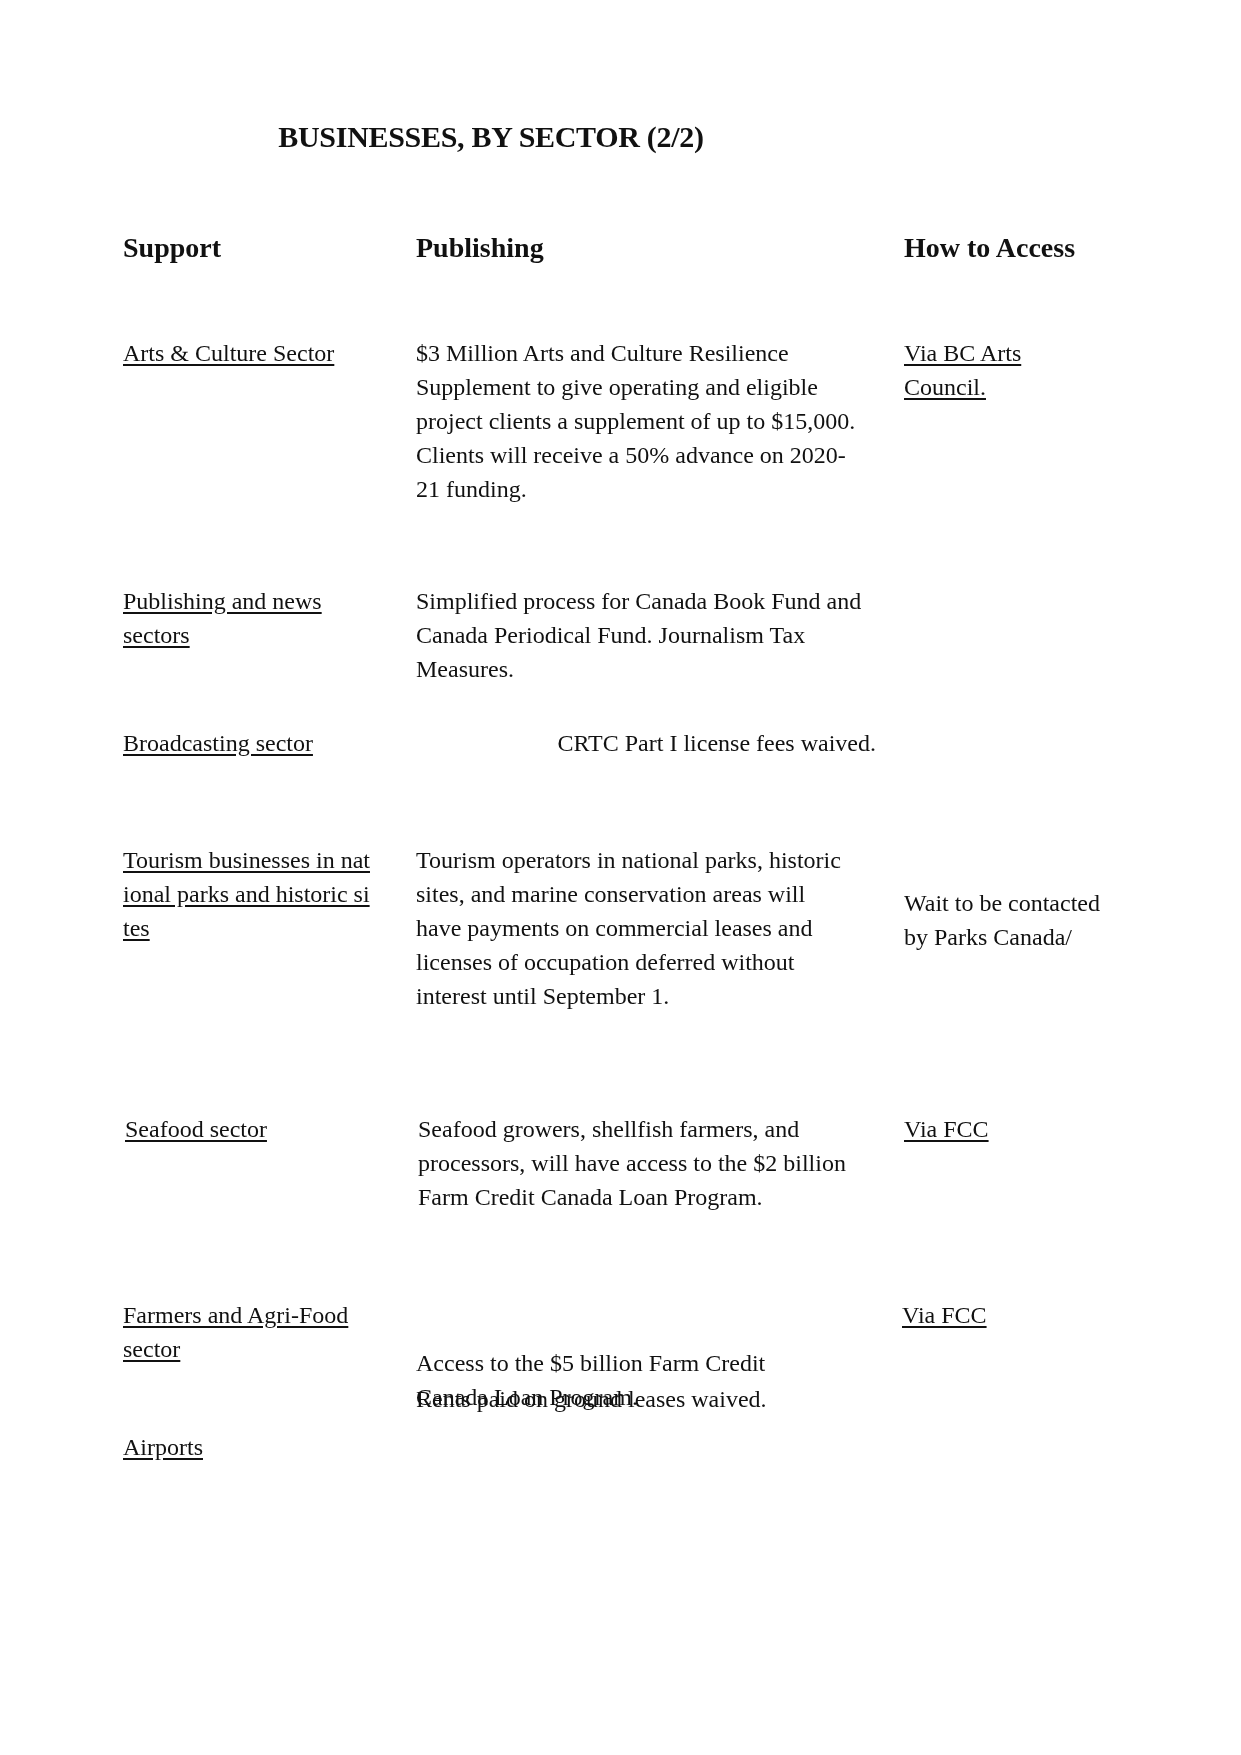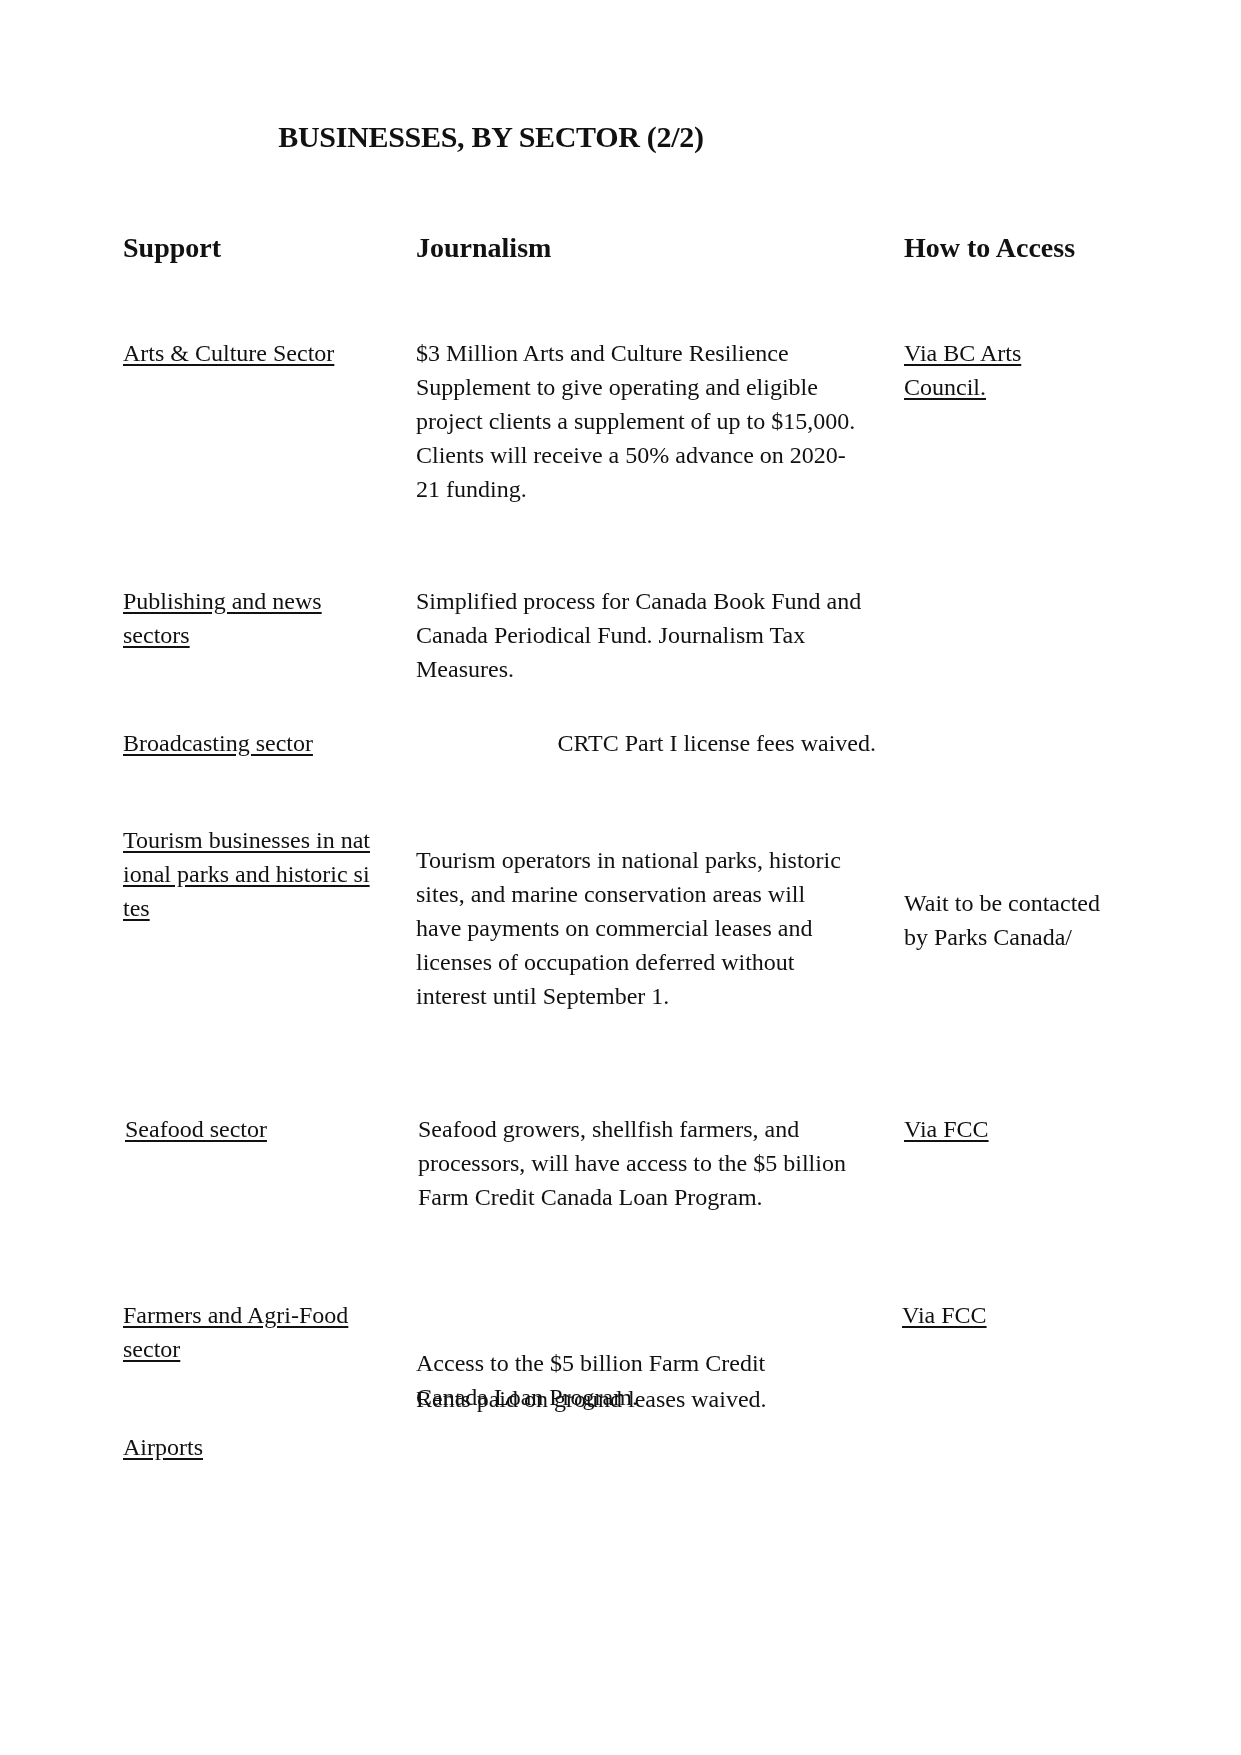--- a/index.html
+++ b/index.html
@@ -13,39 +13,39 @@
   .c1 { left:123px; width:260px; }
   .c2 { left:416px; width:460px; }
   .c3 { left:904px; width:230px; }
 </style>
 </head>
 <body>
 
 <div class="title">BUSINESSES, BY SECTOR (2/2)</div>
 
 <div class="hdr c1">Support</div>
-<div class="hdr c2">Journalism</div>
+<div class="hdr c2">Publishing</div>
 <div class="hdr c3">How to Access</div>
 
 <div class="cell c1 link" style="top:336px;">Arts &amp; Culture Sector</div>
 <div class="cell c2" style="top:336px; width:445px;">$3 Million Arts and Culture Resilience Supplement to give operating and eligible project clients a supplement of up to $15,000. Clients will receive a 50% advance on 2020-21 funding.</div>
 <div class="cell c3" style="top:336px; width:160px;"><span class="link">Via BC Arts Council.</span></div>
 
 <div class="cell c1 link" style="top:584px; width:210px;">Publishing and news sectors</div>
 <div class="cell c2" style="top:584px; width:450px;">Simplified process for Canada Book Fund and Canada Periodical Fund. Journalism Tax Measures.</div>
 
 <div class="cell c1 link" style="top:726px; width:190px;">Broadcasting sector</div>
 <div class="cell c2" style="top:726px;text-align:right;">CRTC Part I license fees waived.</div>
 
-<div class="cell c1 link" style="top:823px; width:250px; word-break:break-all;text-decoration:underline;">Tourism businesses in national parks and historic sites</div>
+<div class="cell c1 link" style="top:843px; width:250px; word-break:break-all;text-decoration:underline;">Tourism businesses in national parks and historic sites</div>
 <div class="cell c2" style="top:843px; width:430px;">Tourism operators in national parks, historic sites, and marine conservation areas will have payments on commercial leases and licenses of occupation deferred without interest until September 1.</div>
 <div class="cell c3" style="top:886px; width:200px;">Wait to be contacted by Parks Canada/</div>
 
 <div class="cell c1 link" style="top:1112px; left:125px;">Seafood sector</div>
-<div class="cell c2" style="top:1112px; left:418px; width:455px;">Seafood growers, shellfish farmers, and processors, will have access to the $5 billion Farm Credit Canada Loan Program.</div>
+<div class="cell c2" style="top:1112px; left:418px; width:455px;">Seafood growers, shellfish farmers, and processors, will have access to the $2 billion Farm Credit Canada Loan Program.</div>
 <div class="cell c3" style="top:1112px;"><span class="link">Via FCC</span></div>
 
 <div class="cell c1 link" style="top:1298px; width:250px;">Farmers and Agri-Food sector</div>
 <div class="cell c2" style="top:1298px; width:420px;margin-top:48px;">Access to the $5 billion Farm Credit Canada Loan Program.</div>
 <div class="cell c3" style="top:1298px; left:902px;"><span class="link">Via FCC</span></div>
 
 <div class="cell c1 link" style="top:1430px;">Airports</div>
 <div class="cell c2" style="top:1382px; width:400px;">Rents paid on ground leases waived.</div>
 
 </body></html>

